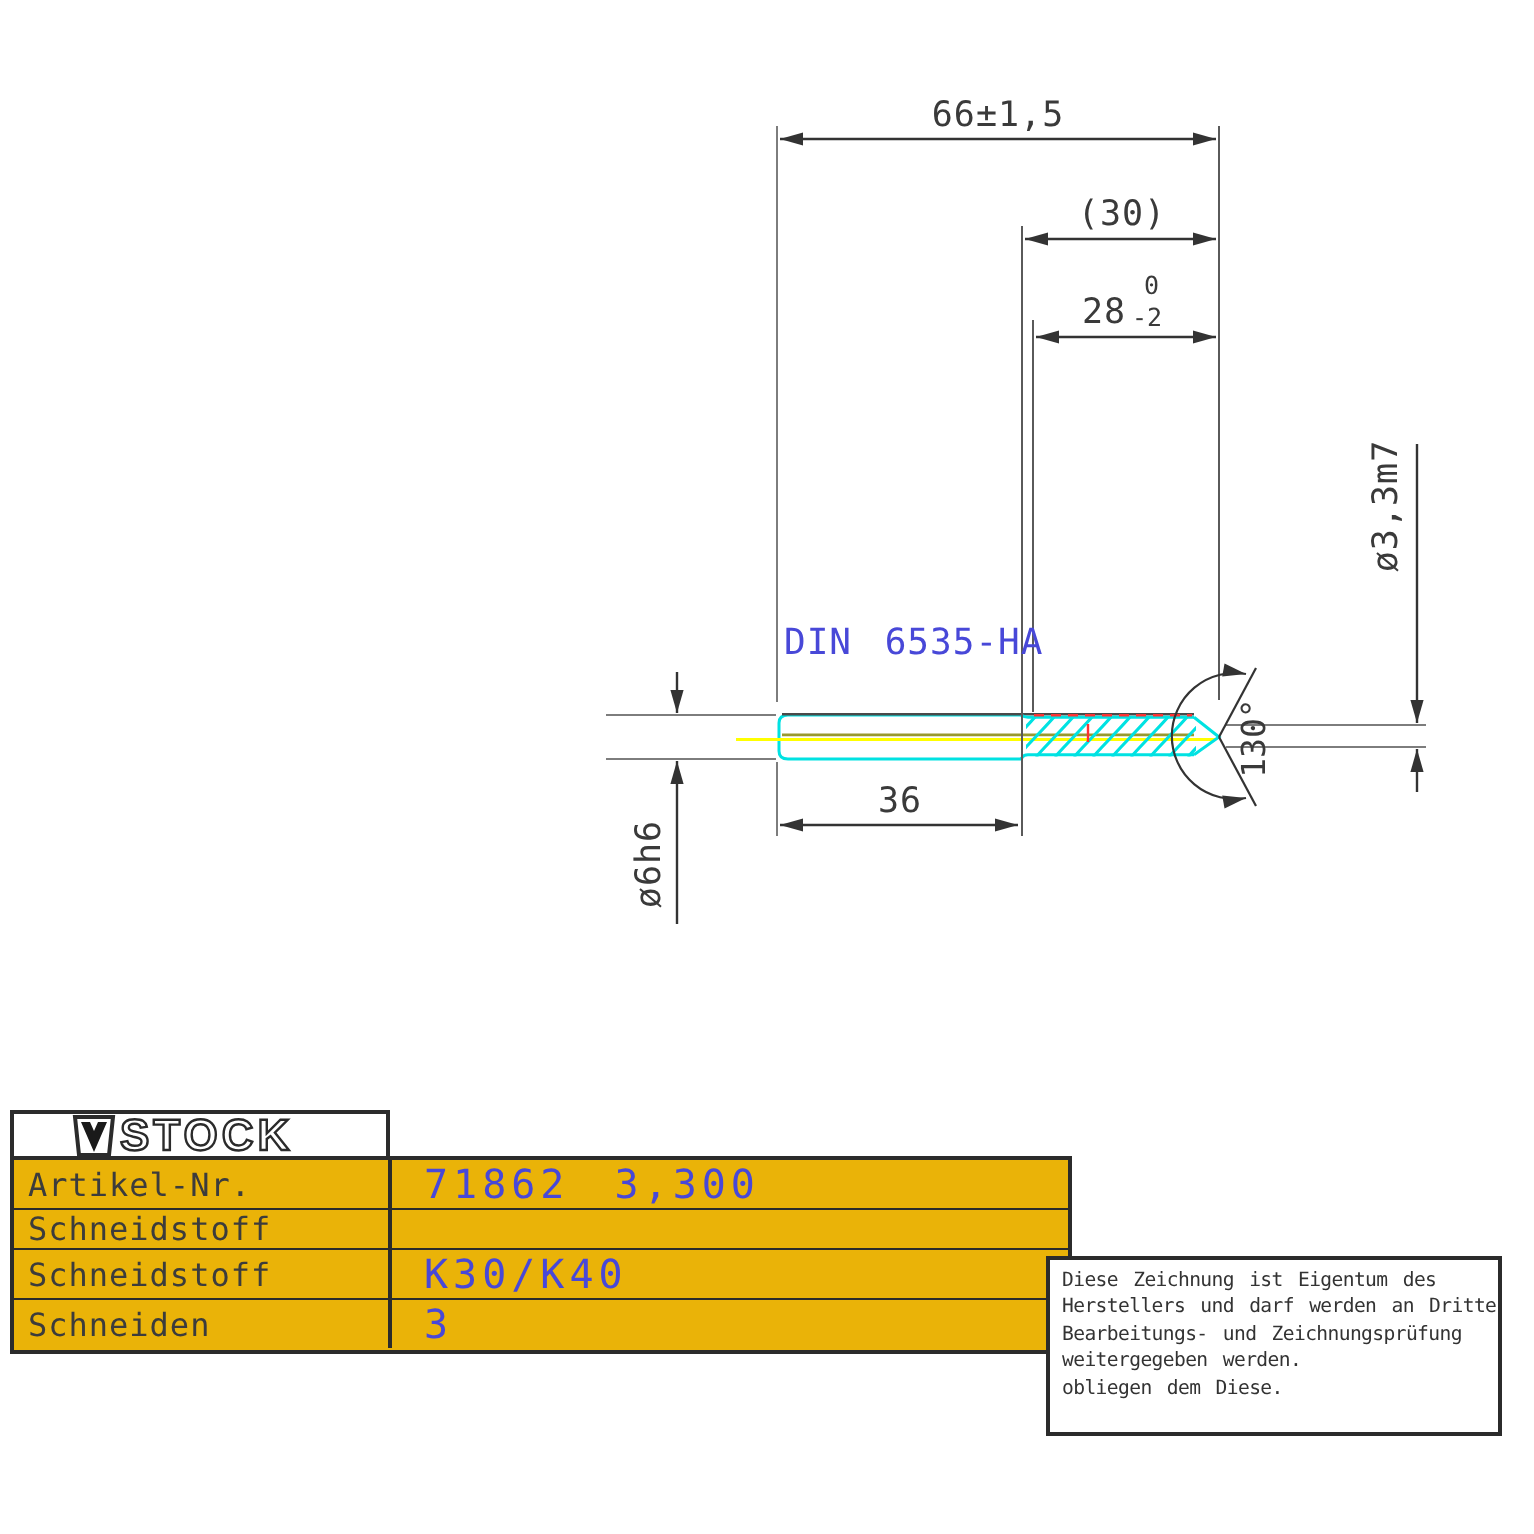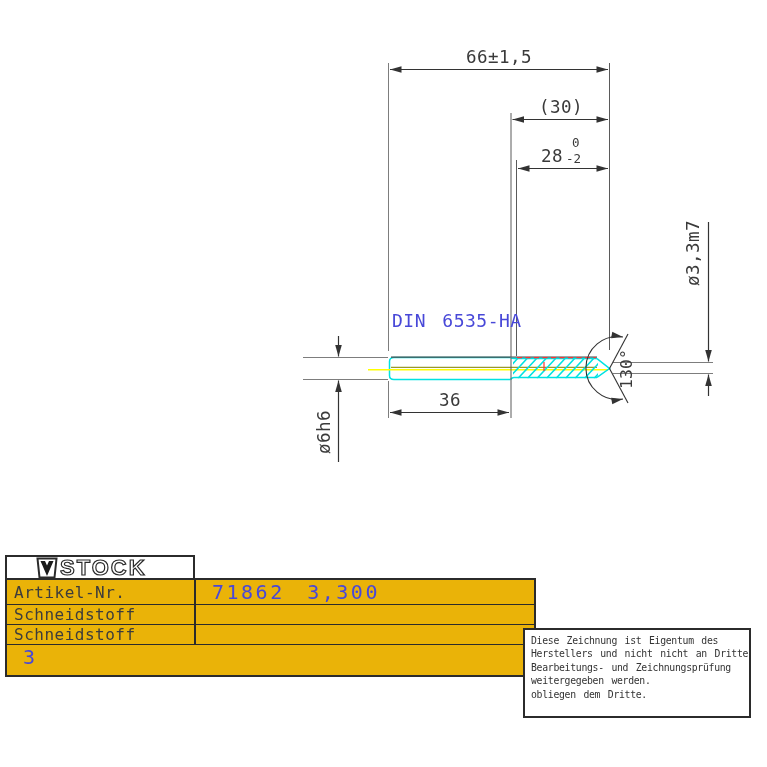--- a/index.html
+++ b/index.html
@@ -141,27 +141,29 @@
   <div class="tbl">
     <div class="trow">
       <div class="tlabel">Artikel-Nr.</div>
       <div class="tvalue">71862 3,300</div>
     </div>
     <div class="trow">
       <div class="tlabel">Schneidstoff</div>
     </div>
     <div class="trow">
       <div class="tlabel">Schneidstoff</div>
+      <div class="tvalue">K30/K40</div>
     </div>
     <div class="trow">
+      <div class="tlabel">Schneiden</div>
       <div class="tvalue">3</div>
     </div>
   </div>
 
   <div class="note">
     <div>Diese Zeichnung ist Eigentum des</div>
-    <div>Herstellers und nicht nicht an Dritte</div>
+    <div>Herstellers und darf werden an Dritte</div>
     <div>Bearbeitungs- und Zeichnungsprüfung</div>
     <div>weitergegeben werden.</div>
-    <div>obliegen dem Dritte.</div>
+    <div>obliegen dem Diese.</div>
   </div>
 
 </div>
 
 </body></html>

